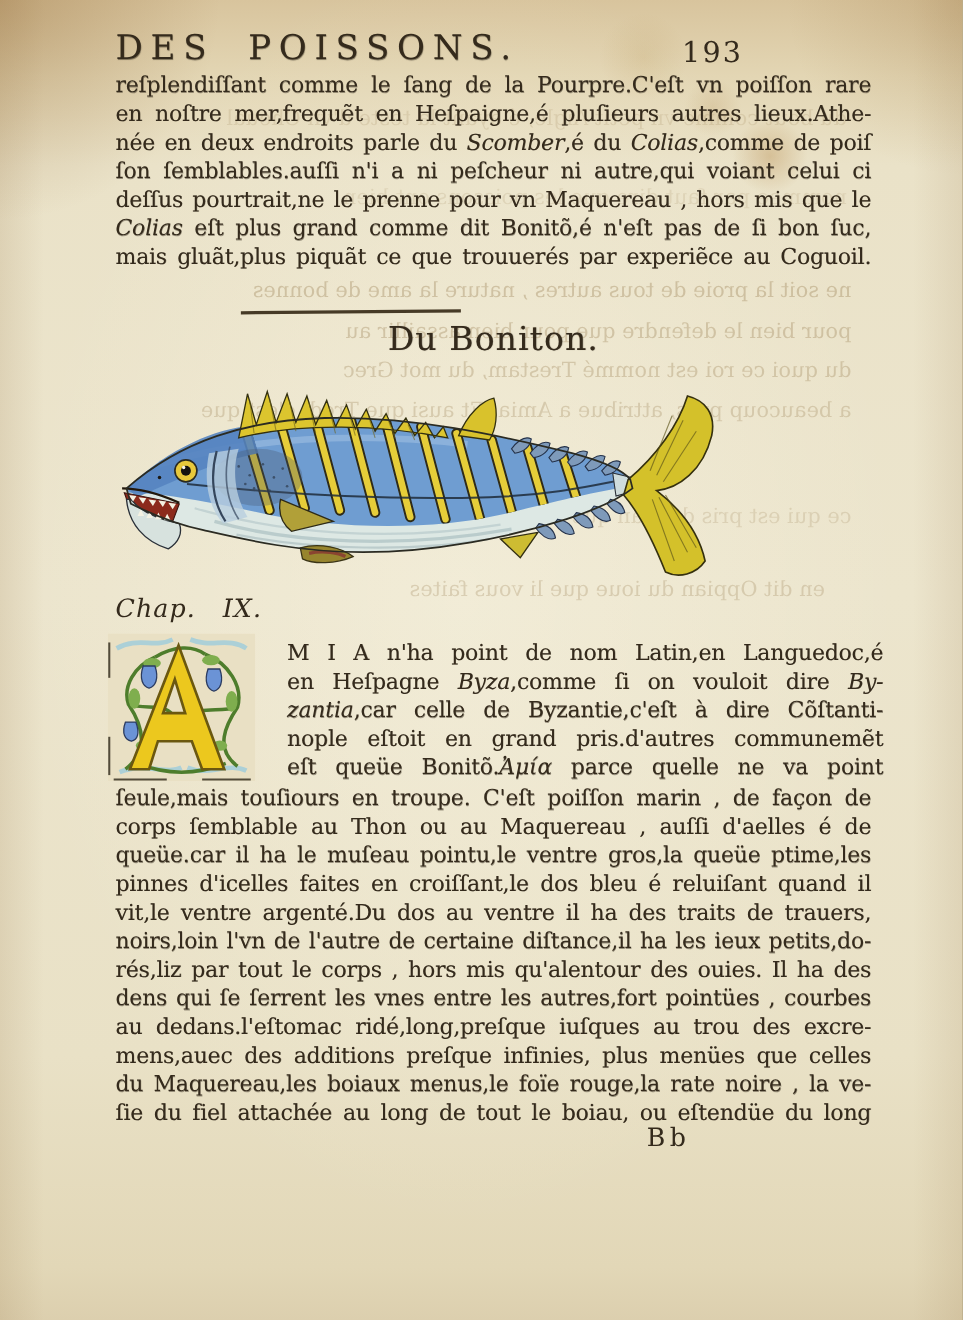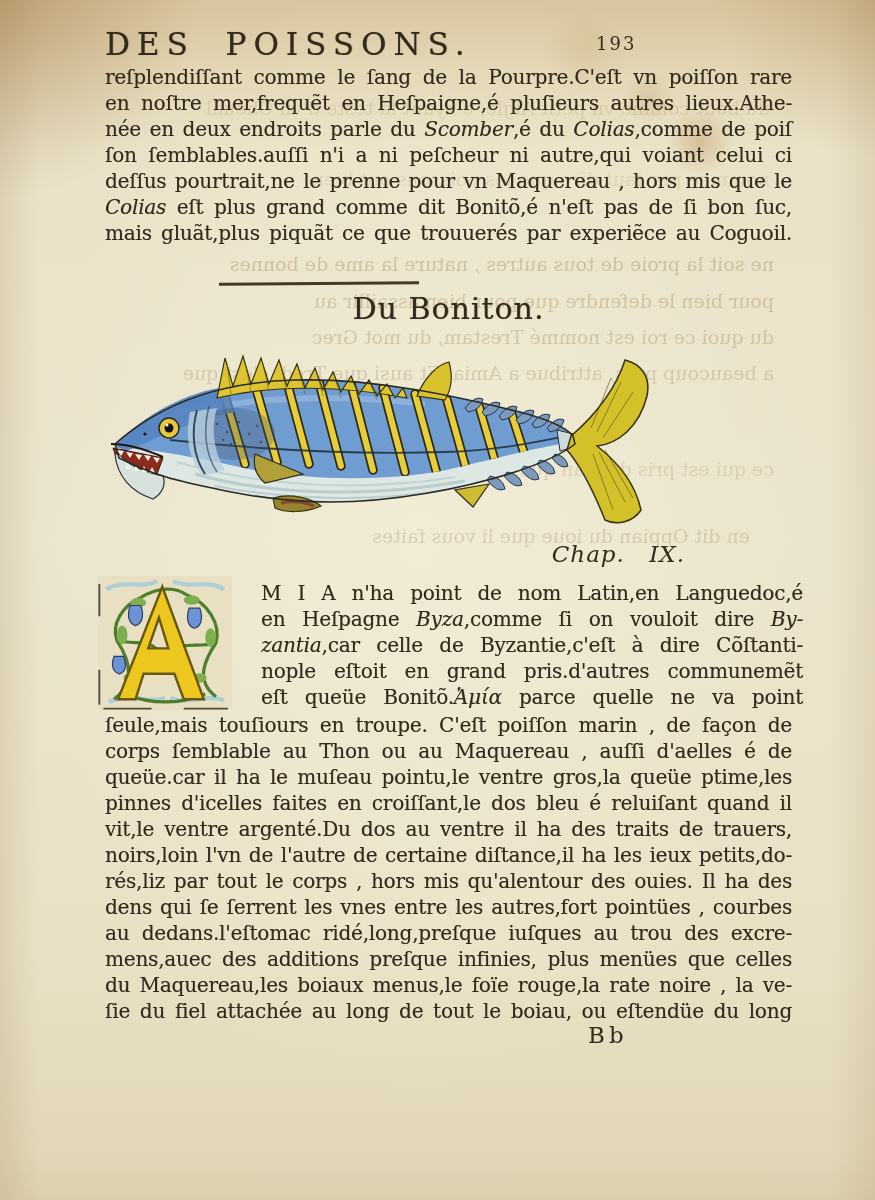--- a/index.html
+++ b/index.html
@@ -17,28 +17,28 @@
       linear-gradient(90deg, rgba(140,104,56,0.14) 0, rgba(140,104,56,0) 40px, rgba(140,104,56,0) 830px, rgba(140,104,56,0.12) 875px),
       linear-gradient(180deg, #d8c49d 0, #e3d6b4 70px, #eae2c8 150px, #ece5cd 45%, #e9e1c6 80%, #e2d7b7 96%, #dccfae 100%);
   }
   .txt{position:absolute;font-size:20px;line-height:26px;letter-spacing:-0.2px;
        text-shadow:0.3px 0.3px 0.6px rgba(52,42,28,0.45);z-index:3;}
   .tline{text-align:justify;text-align-last:justify;height:26px;overflow:visible;}
   .it{font-style:italic;}
   .running-title{position:absolute;left:105px;top:26px;width:535px;text-align:left;
        font-size:31px;letter-spacing:7px;word-spacing:14px;z-index:3;
        text-shadow:0.4px 0.4px 0.7px rgba(40,32,20,0.5);}
-  .page-number{position:absolute;left:596px;top:33px;font-size:18px;letter-spacing:2px;z-index:3;}
+  .page-number{position:absolute;left:620px;top:33px;font-size:26px;letter-spacing:2px;z-index:3;}
   .intro{left:105px;top:64px;width:687px;}
   .rule{position:absolute;left:219px;top:282px;width:200px;height:2.5px;background:#44382500;
         background:#463a26;transform:rotate(-0.5deg);z-index:3;}
   .heading{position:absolute;left:105px;top:291px;width:687px;text-align:center;
         font-size:30px;letter-spacing:1px;z-index:3;text-shadow:0.4px 0.4px 0.7px rgba(40,32,20,0.5);}
   .fish{position:absolute;left:105px;top:352px;width:580px;height:180px;z-index:2;}
-  .chapter{position:absolute;left:105px;top:541px;width:580px;text-align:right;
+  .chapter{position:absolute;left:105px;top:541px;width:580px;text-align:left;
         font-size:23px;font-style:italic;word-spacing:16px;letter-spacing:1px;z-index:3;}
   .dropcap{position:absolute;left:98px;top:576px;width:134px;height:134px;z-index:3;}
   .body-ind{left:261px;top:580px;width:542px;}
   .body-full{left:105px;top:712px;width:687px;}
   .signature{position:absolute;left:588px;top:1022px;font-size:23px;letter-spacing:4px;z-index:3;}
   .vf{position:absolute;transform:scaleX(-1);color:#967b4e;font-size:19px;line-height:22px;
       white-space:nowrap;overflow:hidden;filter:blur(0.45px);z-index:1;
       font-family:"DejaVu Serif","Liberation Serif",serif;}
   .vf1{top:97px;left:150px;width:620px;opacity:.17;}
   .vf2{top:168px;left:130px;width:640px;opacity:.15;}

